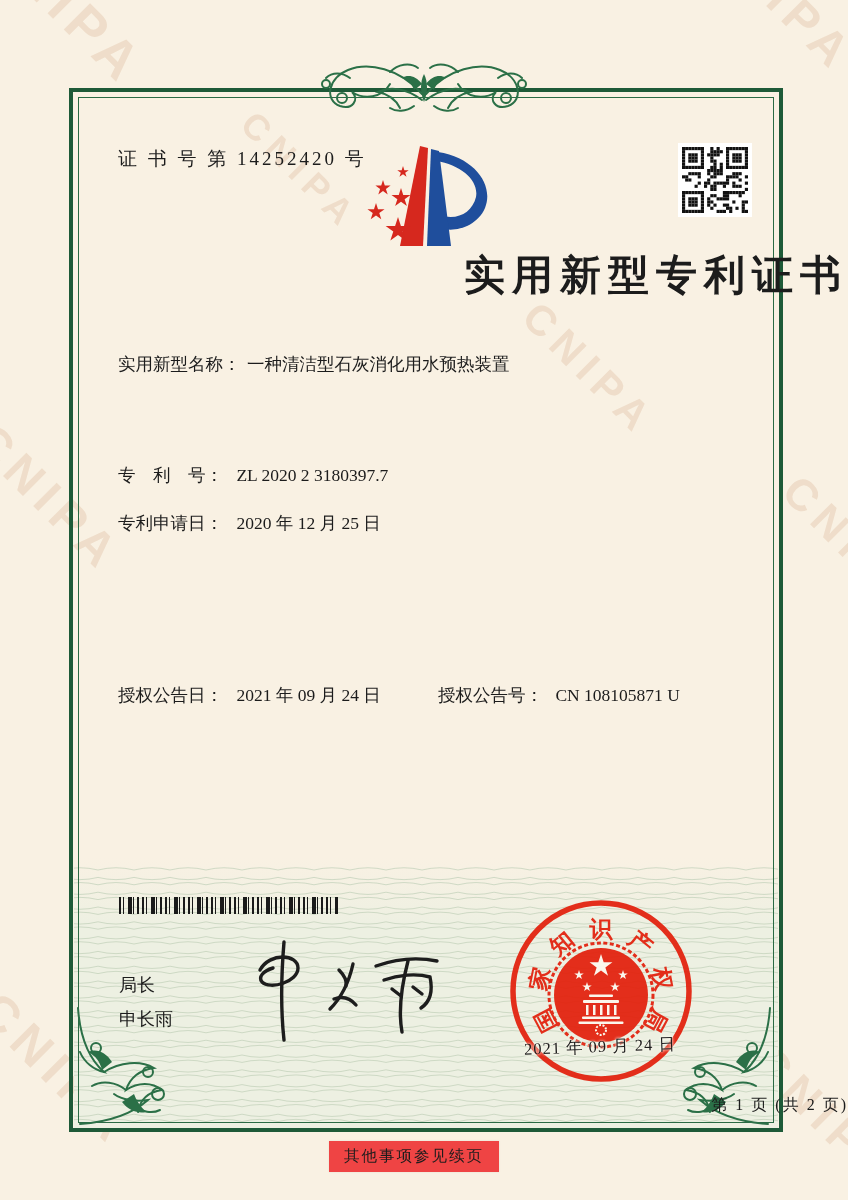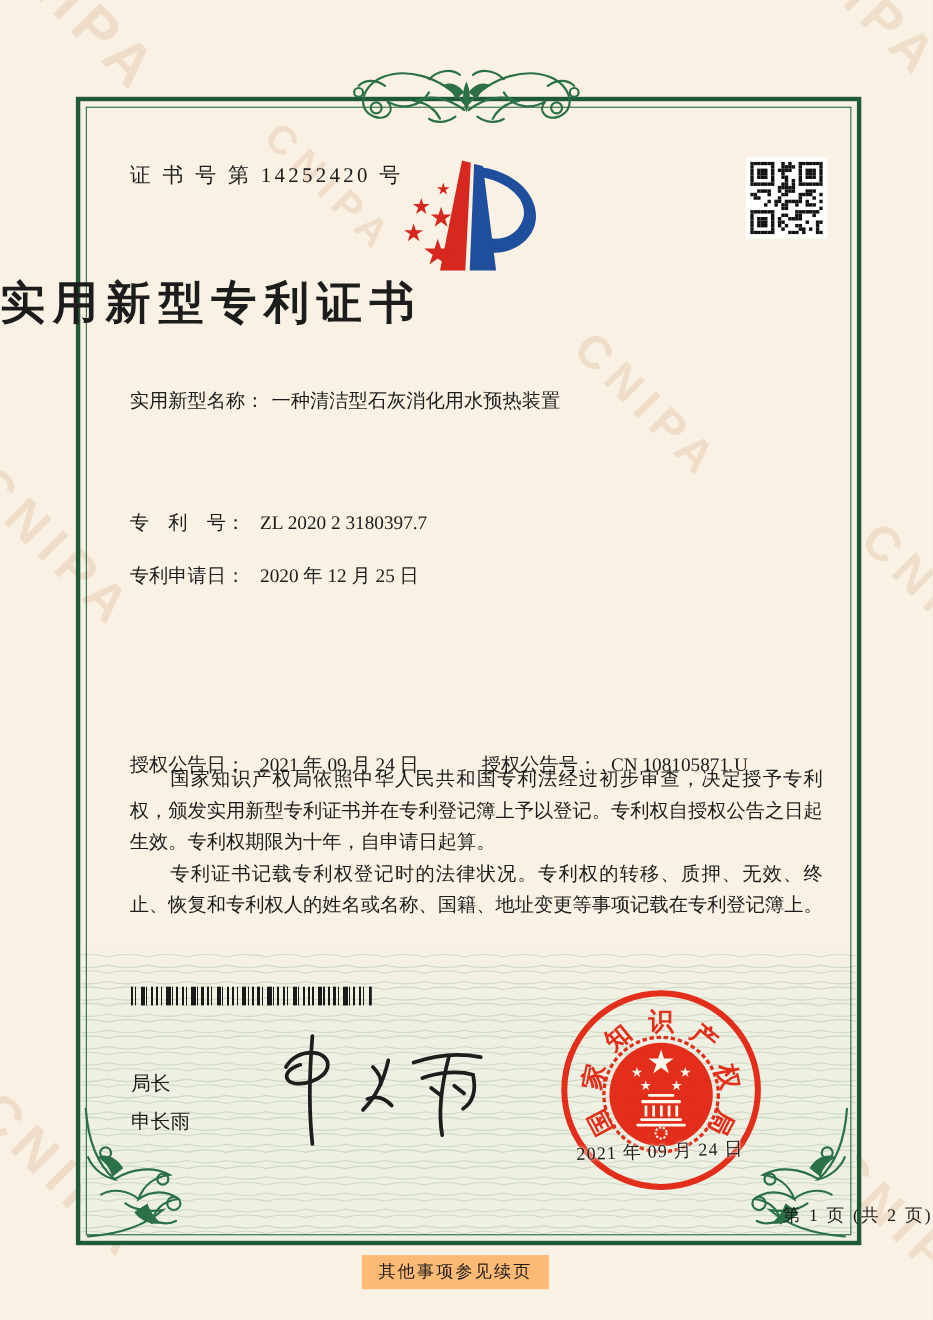--- a/index.html
+++ b/index.html
@@ -13,21 +13,21 @@
     font-weight:700;letter-spacing:8px;color:#e7ceb6;opacity:.55;
     transform:rotate(45deg);white-space:nowrap;pointer-events:none;user-select:none;
   }
   .frame-outer{position:absolute;left:69px;top:88px;width:714px;height:1044px;
     border:4px solid #1e5a38;box-sizing:border-box;}
   .frame-inner{position:absolute;left:78px;top:97px;width:696px;height:1026px;
     border:1px solid #2a6a44;box-sizing:border-box;}
   .band{position:absolute;left:74px;top:858px;width:704px;height:270px;
     background:linear-gradient(180deg, rgba(237,240,226,0) 0px, #edf0e2 70px);overflow:hidden;}
   .cert-no{position:absolute;left:118px;top:146px;font-size:19px;letter-spacing:3px;text-align:right;}
-  .title{position:absolute;left:0;top:248px;width:100%;text-align:left;
+  .title{position:absolute;left:0;top:248px;width:100%;text-align:right;
     font-size:41px;font-weight:700;letter-spacing:7px;}
   .row{position:absolute;left:118px;font-size:17.5px;white-space:nowrap;}
   .flabel{display:inline-block;min-width:112px;}
   .fvalue{margin-left:2px;font-family:Liberation Serif, serif;}
   .pair2{position:absolute;left:320px;top:0;}
   .body-text{position:absolute;left:118px;top:694px;width:630px;
     font-size:17.5px;line-height:28.6px;text-align:justify;}
   .body-text p{margin:0;text-indent:2.1em;}
   .barcode{position:absolute;left:119px;top:897px;width:219px;height:17px;
     background:repeating-linear-gradient(90deg,
@@ -38,21 +38,21 @@
       #1a1a1a 18px 20px, rgba(0,0,0,0) 20px 23px);}
   .official{position:absolute;left:119px;top:968px;
     font-family:Liberation Serif, serif;font-size:18px;line-height:34px;}
   .sig{position:absolute;left:240px;top:936px;}
   .seal-wrap{position:absolute;left:506px;top:896px;width:190px;height:190px;}
   .seal-date{position:absolute;left:500px;top:1036px;width:200px;text-align:center;
     font-size:16.5px;letter-spacing:1px;transform:rotate(-2deg);
     text-shadow:0 0 3px #fdf8ee,0 0 3px #fdf8ee;}
   .page-info{position:absolute;left:0;top:1095px;width:100%;text-align:right;
     font-size:16px;letter-spacing:2px;}
-  .cont-note{position:absolute;left:329px;top:1141px;background:#fdba74;
+  .cont-note{position:absolute;left:329px;top:1141px;background:#ef4444;
     padding:5px 15px;font-size:15.5px;letter-spacing:2px;box-shadow:0 0 2px rgba(0,0,0,.08);}
   .qr{position:absolute;left:678px;top:143px;width:66px;height:66px;background:#fff;
     padding:4px;}
   .logo{position:absolute;left:356px;top:136px;}
   .orn{position:absolute;}
 </style>
 </head>
 <body>
 
 <div class="page">
@@ -405,24 +405,20 @@
   </div>
   <div class="row" style="top:683px">
     <span class="flabel">授权公告日：</span>
     <span class="fvalue">2021 年 09 月 24 日</span>
     <span class="pair2">
       <span class="flabel" style="min-width:0;margin-right:8px">授权公告号：</span>
       <span>CN 108105871 U</span>
     </span>
   </div>
 
-  <div class="body-text">
-    <p>国家知识产权局依照中华人民共和国专利法经过初步审查，决定授予专利权，颁发实用新型专利证书并在专利登记簿上予以登记。专利权自授权公告之日起生效。专利权期限为十年，自申请日起算。</p>
-    <p>专利证书记载专利权登记时的法律状况。专利权的转移、质押、无效、终止、恢复和专利权人的姓名或名称、国籍、地址变更等事项记载在专利登记簿上。</p>
-  </div>
 
   <div class="barcode"></div>
 
   <div class="official">
     <div>局长</div>
     <div>申长雨</div>
   </div>
 
   <svg class="sig" width="215" height="110" viewBox="0 0 215 110">
     <g fill="none" stroke="#1d1d1d" stroke-width="3.4" stroke-linecap="round">

